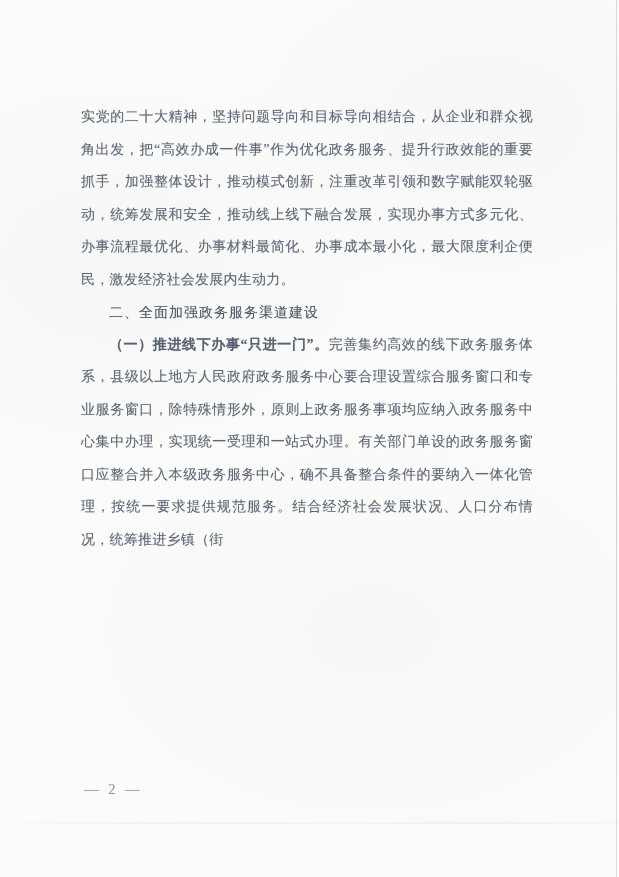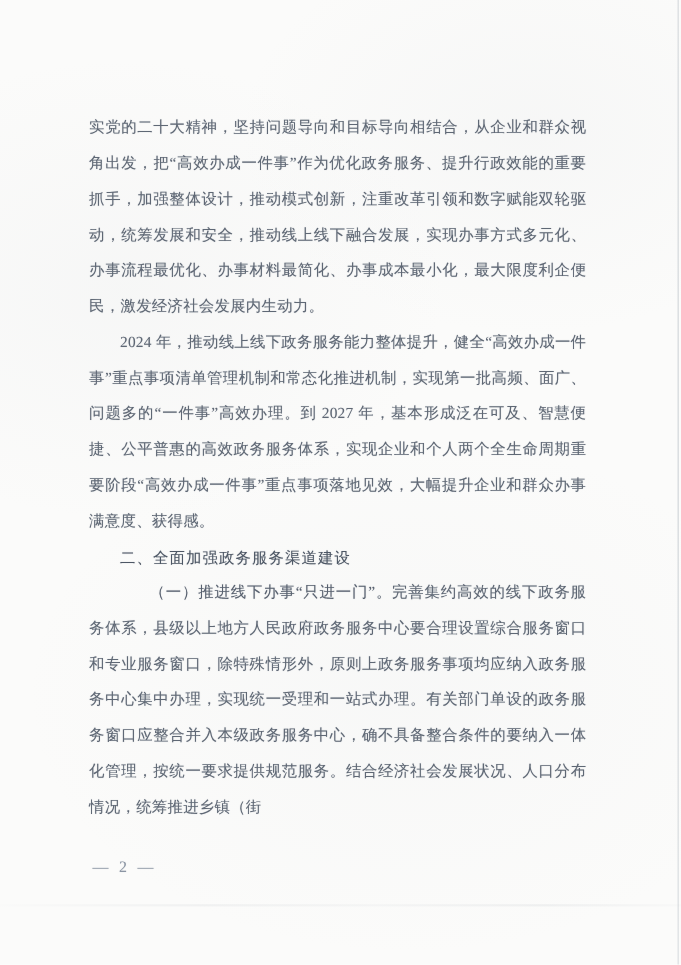--- a/index.html
+++ b/index.html
@@ -40,23 +40,22 @@
   .section-heading{
     margin:0;
     text-indent:2em;
     font-weight:400;
     color:var(--heading-color);
     font-family:"Liberation Sans", sans-serif;
     letter-spacing:1px;
     text-shadow:0 0 1px rgba(77,87,101,0.35);
   }
   .lead{
-    font-weight:400;
+    font-weight:700;
     color:#58616f;
-    margin-left:27px;
   }
   .page-number{
     position:absolute;
     left:84px;top:779px;
     color:var(--pagenum-color);
     font-size:14.5px;
     line-height:20px;
     letter-spacing:3px;
     text-shadow:0 0 1px rgba(139,149,163,0.3);
   }
@@ -79,21 +78,20 @@
   }
 </style>
 </head>
 <body>
 
 <div class="scan-page">
 
   <div class="doc-content">
     <p class="no-indent">实党的二十大精神，坚持问题导向和目标导向相结合，从企业和群众视角出发，把“高效办成一件事”作为优化政务服务、提升行政效能的重要抓手，加强整体设计，推动模式创新，注重改革引领和数字赋能双轮驱动，统筹发展和安全，推动线上线下融合发展，实现办事方式多元化、办事流程最优化、办事材料最简化、办事成本最小化，最大限度利企便民，激发经济社会发展内生动力。</p>
 
-    <p>2024 年，推动线上线下政务服务能力整体提升，健全“高效办成一件事”重点事项清单管理机制和常态化推进机制，实现第一批高频、面广、问题多的“一件事”高效办理。到 2027 年，基本形成泛在可及、智慧便捷、公平普惠的高效政务服务体系，实现企业和个人两个全生命周期重要阶段“高效办成一件事”重点事项落地见效，大幅提升企业和群众办事满意度、获得感。</p>
 
     <p class="section-heading">二、全面加强政务服务渠道建设</p>
 
     <p><span class="lead">（一）推进线下办事“只进一门”。</span><span>完善集约高效的线下政务服务体系，县级以上地方人民政府政务服务中心要合理设置综合服务窗口和专业服务窗口，除特殊情形外，原则上政务服务事项均应纳入政务服务中心集中办理，实现统一受理和一站式办理。有关部门单设的政务服务窗口应整合并入本级政务服务中心，确不具备整合条件的要纳入一体化管理，按统一要求提供规范服务。结合经济社会发展状况、人口分布情况，统筹推进乡镇（街</span></p>
   </div>
 
   <div class="page-number">— 2 —</div>
 
   <div class="scan-edge-right"></div>
   <div class="scan-streak"></div>

